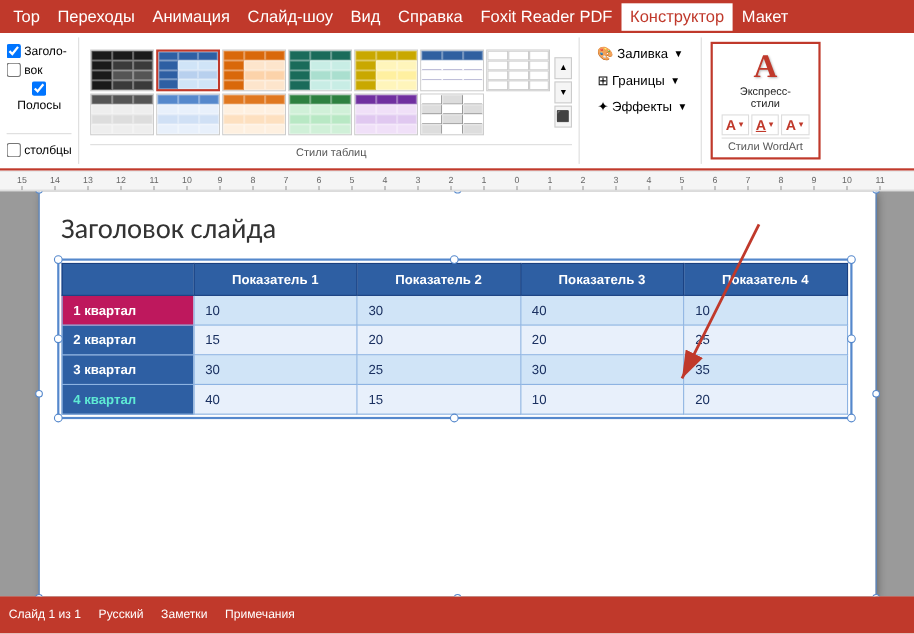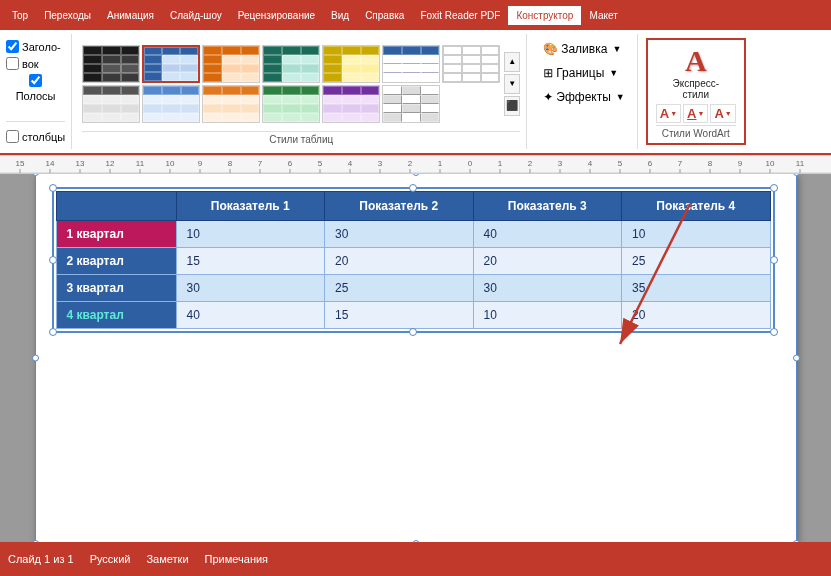--- a/index.html
+++ b/index.html
@@ -11,21 +11,21 @@
     
     .menu-bar {
       display: flex;
       align-items: center;
       background: #c0392b;
       height: 30px;
       padding: 0 4px;
     }
     .menu-bar-item {
       color: #fff;
-      font-size: 10px;
+      font-size: 15px;
       padding: 4px 8px;
       cursor: pointer;
       white-space: nowrap;
     }
     .menu-bar-item.active {
       background: #fff;
       color: #c0392b;
     }
 
     
@@ -103,21 +103,20 @@
 </head>
 <body>
 
 <div style="width:831px;height:576px;overflow:hidden;display:flex;flex-direction:column;">
 
   <div class="menu-bar">
     <div class="menu-bar-item">Top</div>
     <div class="menu-bar-item">Переходы</div>
     <div class="menu-bar-item">Анимация</div>
     <div class="menu-bar-item">Слайд-шоу</div>
-    <div class="menu-bar-item">Рецензирование</div>
     <div class="menu-bar-item">Вид</div>
     <div class="menu-bar-item">Справка</div>
     <div class="menu-bar-item">Foxit Reader PDF</div>
     <div class="menu-bar-item active">Конструктор</div>
     <div class="menu-bar-item">Макет</div>
   </div>
 
   <div class="ribbon">
     <div class="ribbon-content" style="position:relative;">
 
@@ -581,20 +580,21 @@
         <div style="width:7px;height:7px;background:#fff;border:1px solid #5588cc;position:absolute;top:-4px;left:-4px;border-radius:50%;"></div>
         <div style="width:7px;height:7px;background:#fff;border:1px solid #5588cc;position:absolute;top:-4px;left:50%;transform:translateX(-50%);border-radius:50%;"></div>
         <div style="width:7px;height:7px;background:#fff;border:1px solid #5588cc;position:absolute;top:-4px;right:-4px;border-radius:50%;"></div>
         <div style="width:7px;height:7px;background:#fff;border:1px solid #5588cc;position:absolute;top:50%;left:-4px;transform:translateY(-50%);border-radius:50%;"></div>
         <div style="width:7px;height:7px;background:#fff;border:1px solid #5588cc;position:absolute;top:50%;right:-4px;transform:translateY(-50%);border-radius:50%;"></div>
         <div style="width:7px;height:7px;background:#fff;border:1px solid #5588cc;position:absolute;bottom:-4px;left:-4px;border-radius:50%;"></div>
         <div style="width:7px;height:7px;background:#fff;border:1px solid #5588cc;position:absolute;bottom:-4px;left:50%;transform:translateX(-50%);border-radius:50%;"></div>
         <div style="width:7px;height:7px;background:#fff;border:1px solid #5588cc;position:absolute;bottom:-4px;right:-4px;border-radius:50%;"></div>
       </div>
 
+      <div style="font-size:26px;color:#333;margin-bottom:16px;font-family:'Calibri',Arial,sans-serif;">Заголовок слайда</div>
 
       
       <div style="position:relative;display:inline-block;">
 
         
         <div style="position:absolute;top:-4px;left:-4px;right:-4px;bottom:-4px;border:2px solid #5588cc;pointer-events:none;z-index:5;">
           <div style="width:8px;height:8px;background:#fff;border:1px solid #5588cc;position:absolute;top:-5px;left:50%;transform:translateX(-50%);border-radius:50%;"></div>
           <div style="width:8px;height:8px;background:#fff;border:1px solid #5588cc;position:absolute;top:50%;left:-5px;transform:translateY(-50%);border-radius:50%;"></div>
           <div style="width:8px;height:8px;background:#fff;border:1px solid #5588cc;position:absolute;top:50%;right:-5px;transform:translateY(-50%);border-radius:50%;"></div>
           <div style="width:8px;height:8px;background:#fff;border:1px solid #5588cc;position:absolute;bottom:-5px;left:50%;transform:translateX(-50%);border-radius:50%;"></div>

